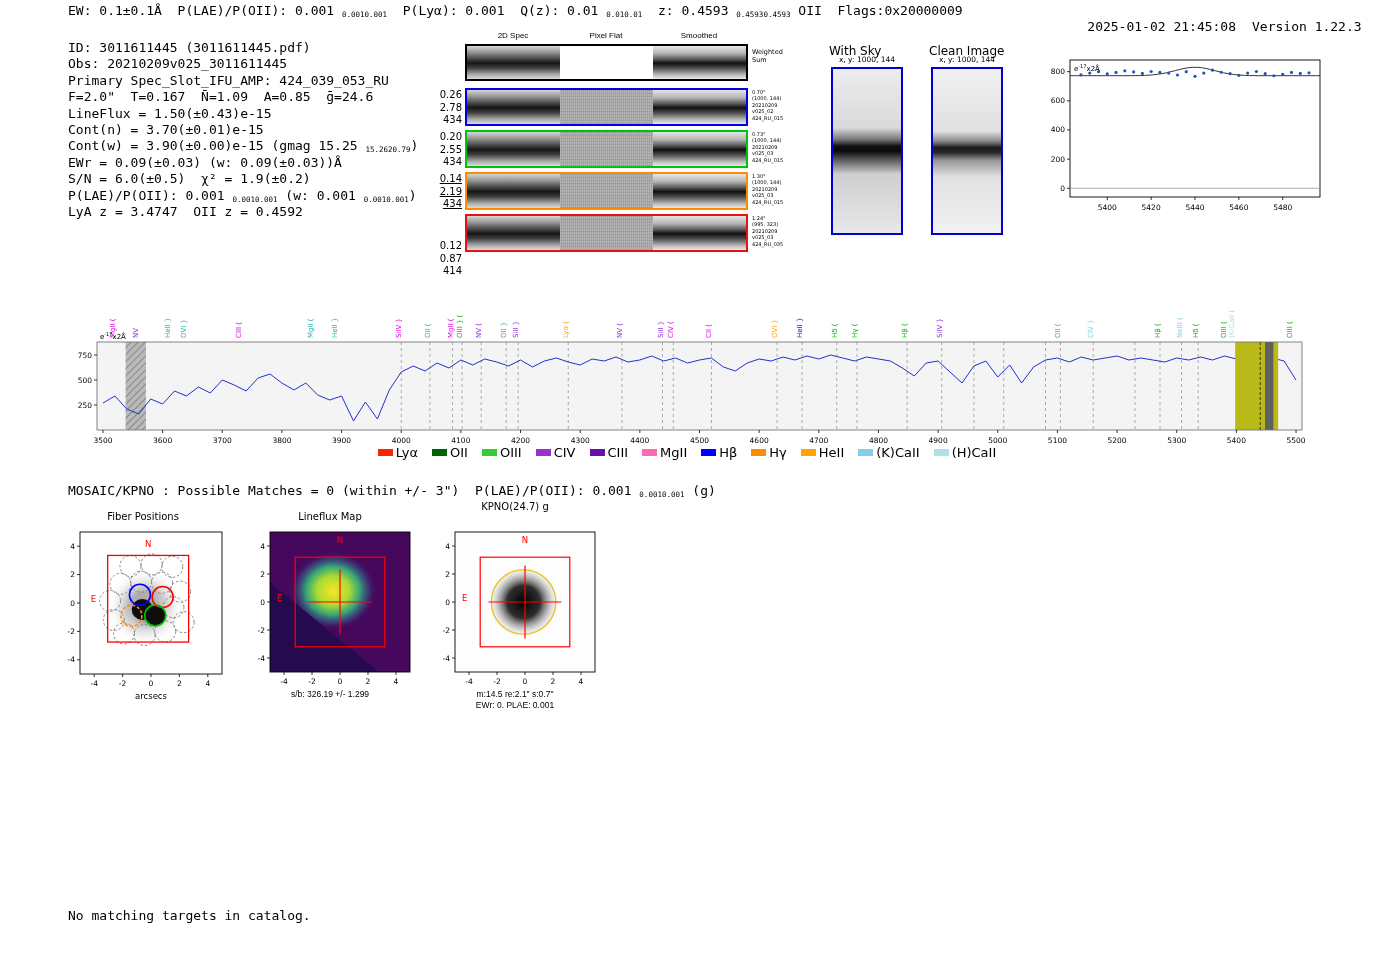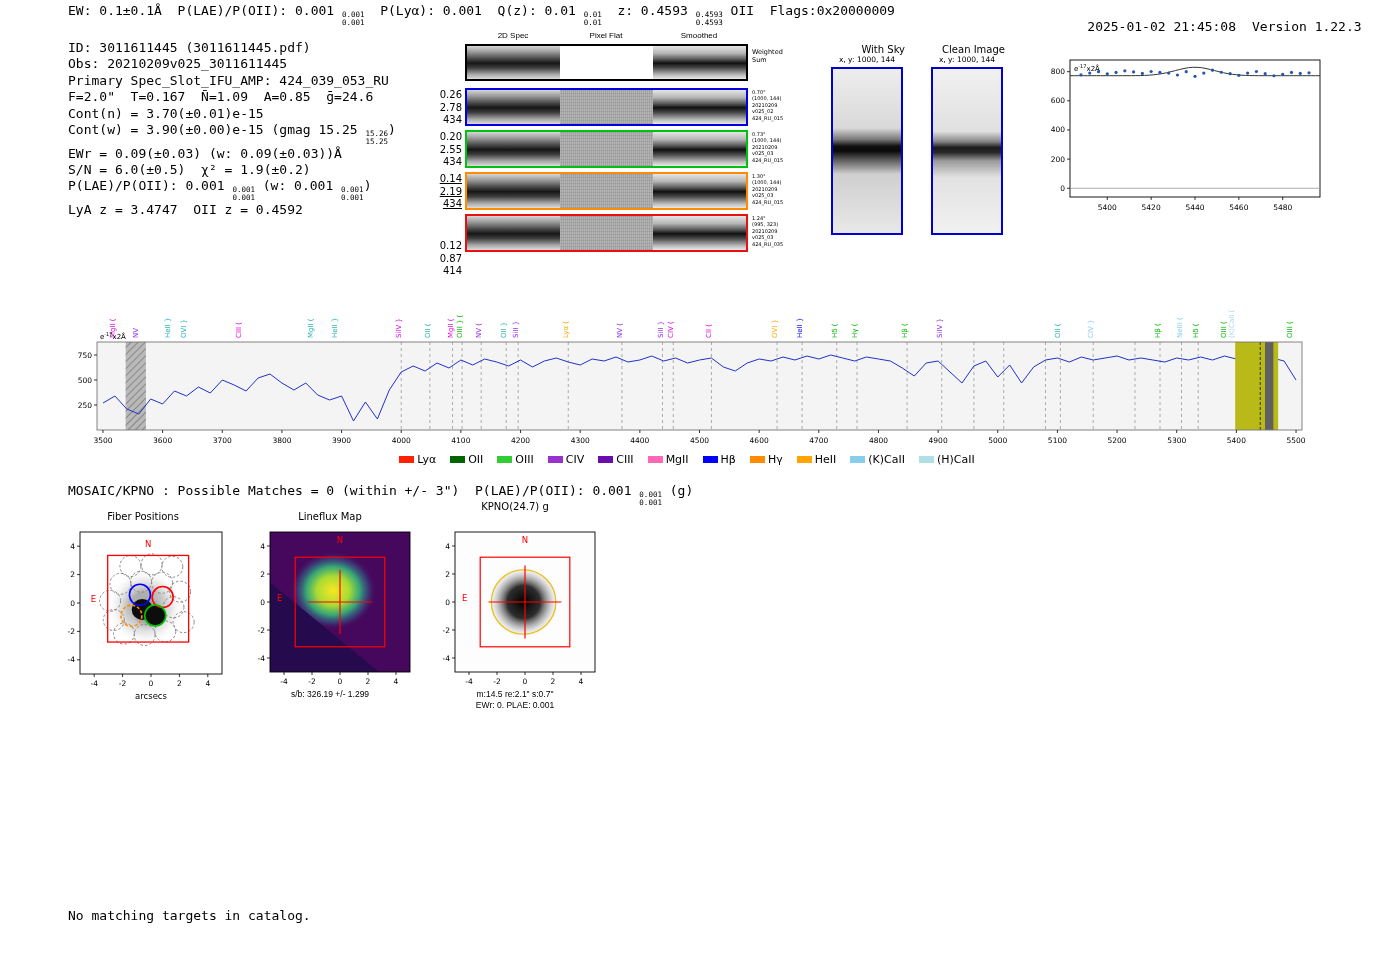--- a/index.html
+++ b/index.html
@@ -1,59 +1,60 @@
 <!DOCTYPE html>
 <html><head>
 <meta charset="utf-8">
 <style>
   html,body{margin:0;padding:0;background:#fff;}
   .page{position:relative;width:1400px;height:953px;background:#fff;color:#000;
         font-family:"DejaVu Sans Mono",monospace;overflow:hidden;}
   .abs{position:absolute;}
   .mono13{font-size:13px;line-height:16.4px;white-space:pre;}
-  .frac{display:inline-flex;flex-direction:column;font-size:7.5px;line-height:7.8px;
+  .frac{display:inline-flex;flex-direction:row;font-size:7.5px;line-height:7.8px;
         vertical-align:-2px;text-align:left;}
   .cut-h{font-size:8px;font-family:Liberation Sans, sans-serif;text-align:center;}
   .cell{width:93px;height:100%;}
   .img-2d{background:linear-gradient(180deg,#d6d6d6 0%,#9a9a9a 18%,#4a4a4a 38%,#161616 52%,#3d3d3d 66%,#a8a8a8 86%,#dcdcdc 100%);}
   .img-sm{background:linear-gradient(180deg,#e6e6e6 0%,#b5b5b5 22%,#5a5a5a 40%,#101010 52%,#484848 66%,#bdbdbd 88%,#e9e9e9 100%);}
   .img-flat{background:
       repeating-linear-gradient(0deg, rgba(0,0,0,.07) 0 1px, rgba(255,255,255,0) 1px 3px),
       repeating-linear-gradient(90deg, rgba(255,255,255,.10) 0 1px, rgba(0,0,0,.05) 1px 2px),
       #adadad;}
   .img-sky{background:linear-gradient(180deg,#ededed 0%,#d9d9d9 36%,#777 43%,#111 47%,#0a0a0a 50%,#555 55%,#cfcfcf 64%,#e8e8e8 100%);}
   .img-clean{background:linear-gradient(180deg,#f1f1f1 0%,#e0e0e0 38%,#8a8a8a 44%,#1a1a1a 48%,#2a2a2a 51%,#9a9a9a 56%,#e2e2e2 66%,#f1f1f1 100%);}
   .row-left{font-size:10px;line-height:12.5px;text-align:right;font-family:"DejaVu Sans",sans-serif;}
   .row-right{font-size:5px;line-height:6.4px;font-family:"DejaVu Sans",sans-serif;}
-  .sky-title{text-align:right;font-family:"DejaVu Sans",sans-serif;font-size:10px;}
+  .sky-title{text-align:left;font-family:"DejaVu Sans",sans-serif;font-size:12px;}
   .sky-sub{text-align:center;font-family:"DejaVu Sans",sans-serif;font-size:7.5px;}
   .legend{display:flex;justify-content:center;align-items:center;gap:14px;
-          font-family:"DejaVu Sans",sans-serif;font-size:11px;margin-top:8px;}
+          font-family:"DejaVu Sans",sans-serif;font-size:13px;}
   .lg-item{display:inline-flex;align-items:center;}
   .sw{width:15px;height:7px;display:inline-block;margin-right:3px;}
   .chart-title{font-family:"DejaVu Sans",sans-serif;font-size:10px;text-align:center;}
   .caption{font-family:Liberation Sans, sans-serif;font-size:8.5px;text-align:center;}
 </style>
 </head>
 <body>
 
 <div class="page">
 
   <div id="hdr-left" class="abs mono13" style="left:68px;top:3px;"><span>EW: 0.1±0.1Å  P(LAE)/P(OII): 0.001 </span><span class="frac"><span>0.001</span><span>0.001</span></span><span>  P(Lyα): 0.001  Q(z): 0.01 </span><span class="frac"><span>0.01</span><span>0.01</span></span><span>  z: 0.4593 </span><span class="frac"><span>0.4593</span><span>0.4593</span></span><span> OII  Flags:0x20000009</span></div>
   <div class="abs mono13" style="left:1056px;top:3px;">
     <span>2025-01-02 21:45:08</span><span style="margin-left:16px;">Version 1.22.3</span>
   </div>
 
   <div id="info-block" class="abs" style="left:68px;top:40px;">
       <div class="mono13"><span>ID: 3011611445 (3011611445.pdf)</span></div>
       <div class="mono13"><span>Obs: 20210209v025_3011611445</span></div>
       <div class="mono13"><span>Primary Spec_Slot_IFU_AMP: 424_039_053_RU</span></div>
       <div class="mono13"><span>F=2.0"  T=0.167  N̄=1.09  A=0.85  ḡ=24.6</span></div>
+      <div class="mono13"><span>LineFlux = 1.50(±0.43)e-15</span></div>
       <div class="mono13"><span>Cont(n) = 3.70(±0.01)e-15</span></div>
-      <div class="mono13"><span>Cont(w) = 3.90(±0.00)e-15 (gmag 15.25 </span><span class="frac"><span>15.26</span><span>15.25</span></span><span>)</span></div>
+      <div class="mono13"><span>Cont(w) = 3.90(±0.00)e-15 (gmag 15.25 </span><span class="frac"><span>15.26</span><span>20.79</span></span><span>)</span></div>
       <div class="mono13"><span>EWr = 0.09(±0.03) (w: 0.09(±0.03))Å</span></div>
       <div class="mono13"><span>S/N = 6.0(±0.5)  χ² = 1.9(±0.2)</span></div>
       <div class="mono13"><span>P(LAE)/P(OII): 0.001 </span><span class="frac"><span>0.001</span><span>0.001</span></span><span> (w: 0.001 </span><span class="frac"><span>0.001</span><span>0.001</span></span><span>)</span></div>
       <div class="mono13"><span>LyA z = 3.4747  OII z = 0.4592</span></div>
     </div>
 
   <div class="abs cut-h" style="left:468px;top:31px;width:90px;">2D Spec</div>
   <div class="abs cut-h" style="left:561px;top:31px;width:90px;">Pixel Flat</div>
   <div class="abs cut-h" style="left:654px;top:31px;width:90px;">Smoothed</div>
 

